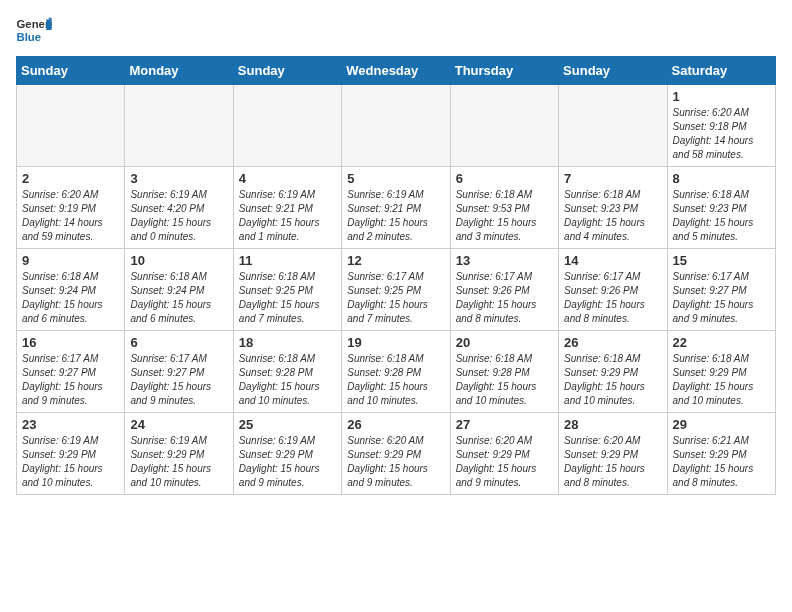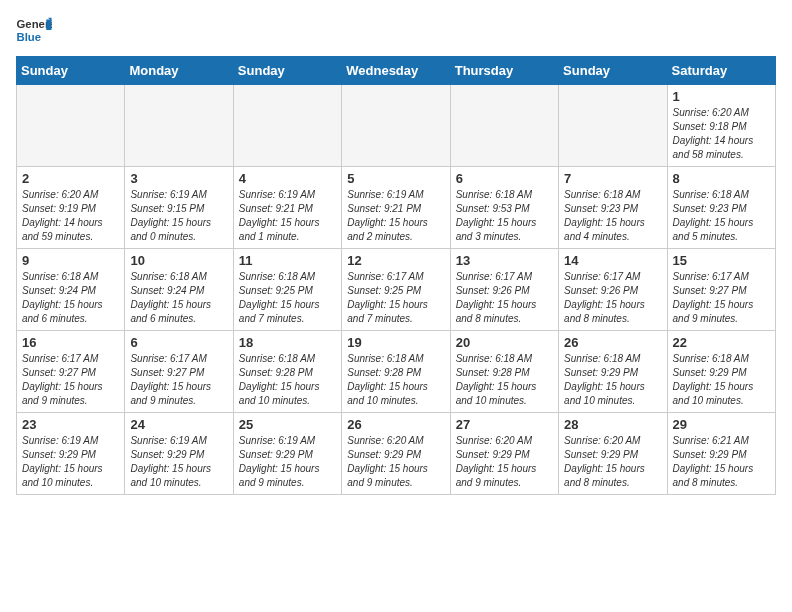--- a/index.html
+++ b/index.html
@@ -139,21 +139,21 @@
       <tr>
         <td>
           <span class="day-number">2</span>
           <div class="day-info">Sunrise: 6:20 AM
 Sunset: 9:19 PM
 Daylight: 14 hours and 59 minutes.</div>
         </td>
         <td>
           <span class="day-number">3</span>
           <div class="day-info">Sunrise: 6:19 AM
-Sunset: 9:15 PM
+Sunset: 4:20 PM
 Daylight: 15 hours and 0 minutes.</div>
         </td>
         <td>
           <span class="day-number">4</span>
           <div class="day-info">Sunrise: 6:19 AM
 Sunset: 9:21 PM
 Daylight: 15 hours and 1 minute.</div>
         </td>
         <td>
           <span class="day-number">5</span>

